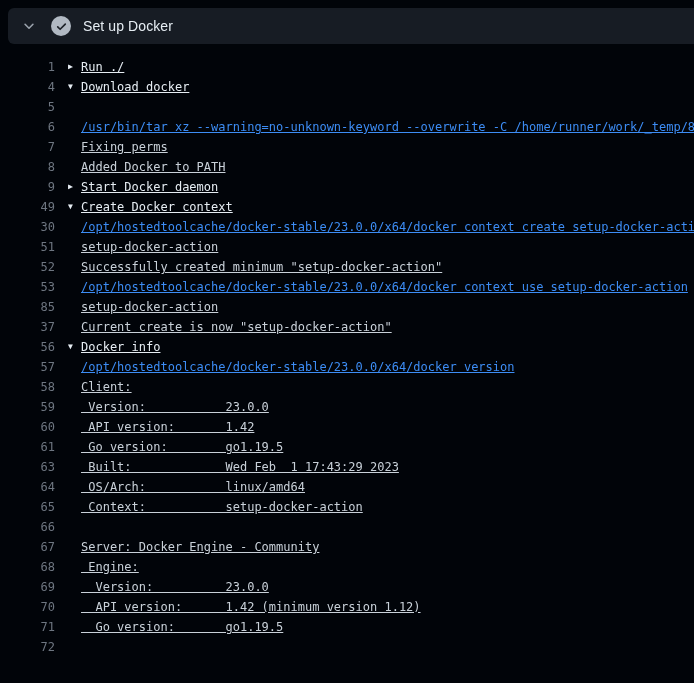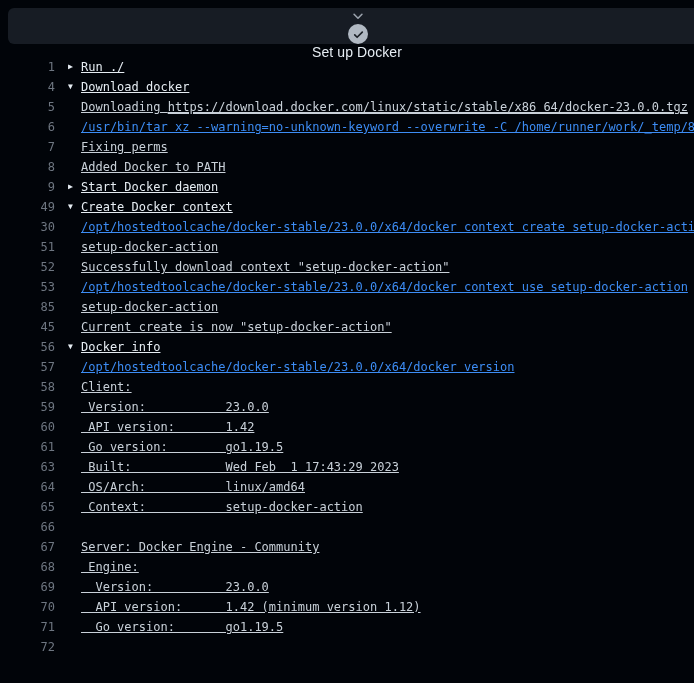--- a/index.html
+++ b/index.html
@@ -11,21 +11,20 @@
   }
   
   .step-header {
     margin: 8px 0 0 8px;
     height: 36px;
     background: #171c24;
     border-radius: 6px 0 0 6px;
     display: flex;
     align-items: center;
     cursor: pointer;
-    flex-direction: column;
   }
   .chevron {
     margin-left: 13px;
     width: 16px; height: 16px;
     flex: none;
     display: flex; align-items: center; justify-content: center;
   }
   .chevron svg { display: block; }
   .check-circle {
     margin-left: 14px;
@@ -109,24 +108,20 @@
   </div>
     <div class="log-line">
     <span class="line-num">4</span>
     <span class="line-body">
       <span class="arrow">▼</span>
       <span class="line-text group">Download docker</span>
     </span>
   </div>
     <div class="log-line">
     <span class="line-num">5</span>
-    <span class="line-body">
-      <span class="arrow"></span>
-      <span class="line-text"><span>Downloading </span><span class="log-link">https://download.docker.com/linux/static/stable/x86_64/docker-23.0.0.tgz</span></span>
-    </span>
   </div>
     <div class="log-line">
     <span class="line-num">6</span>
     <span class="line-body">
       <span class="arrow"></span>
       <span class="line-text command">/usr/bin/tar xz --warning=no-unknown-keyword --overwrite -C /home/runner/work/_temp/8c91</span>
     </span>
   </div>
     <div class="log-line">
     <span class="line-num">7</span>
@@ -167,39 +162,39 @@
     <span class="line-num">51</span>
     <span class="line-body">
       <span class="arrow"></span>
       <span class="line-text">setup-docker-action</span>
     </span>
   </div>
     <div class="log-line">
     <span class="line-num">52</span>
     <span class="line-body">
       <span class="arrow"></span>
-      <span class="line-text">Successfully download context "setup-docker-action"</span>
+      <span class="line-text">Successfully created minimum "setup-docker-action"</span>
     </span>
   </div>
     <div class="log-line">
     <span class="line-num">53</span>
     <span class="line-body">
       <span class="arrow"></span>
       <span class="line-text command">/opt/hostedtoolcache/docker-stable/23.0.0/x64/docker context use setup-docker-action</span>
     </span>
   </div>
     <div class="log-line">
     <span class="line-num">85</span>
     <span class="line-body">
       <span class="arrow"></span>
       <span class="line-text">setup-docker-action</span>
     </span>
   </div>
     <div class="log-line">
-    <span class="line-num">45</span>
+    <span class="line-num">37</span>
     <span class="line-body">
       <span class="arrow"></span>
       <span class="line-text">Current create is now "setup-docker-action"</span>
     </span>
   </div>
     <div class="log-line">
     <span class="line-num">56</span>
     <span class="line-body">
       <span class="arrow">▼</span>
       <span class="line-text group">Docker info</span>

